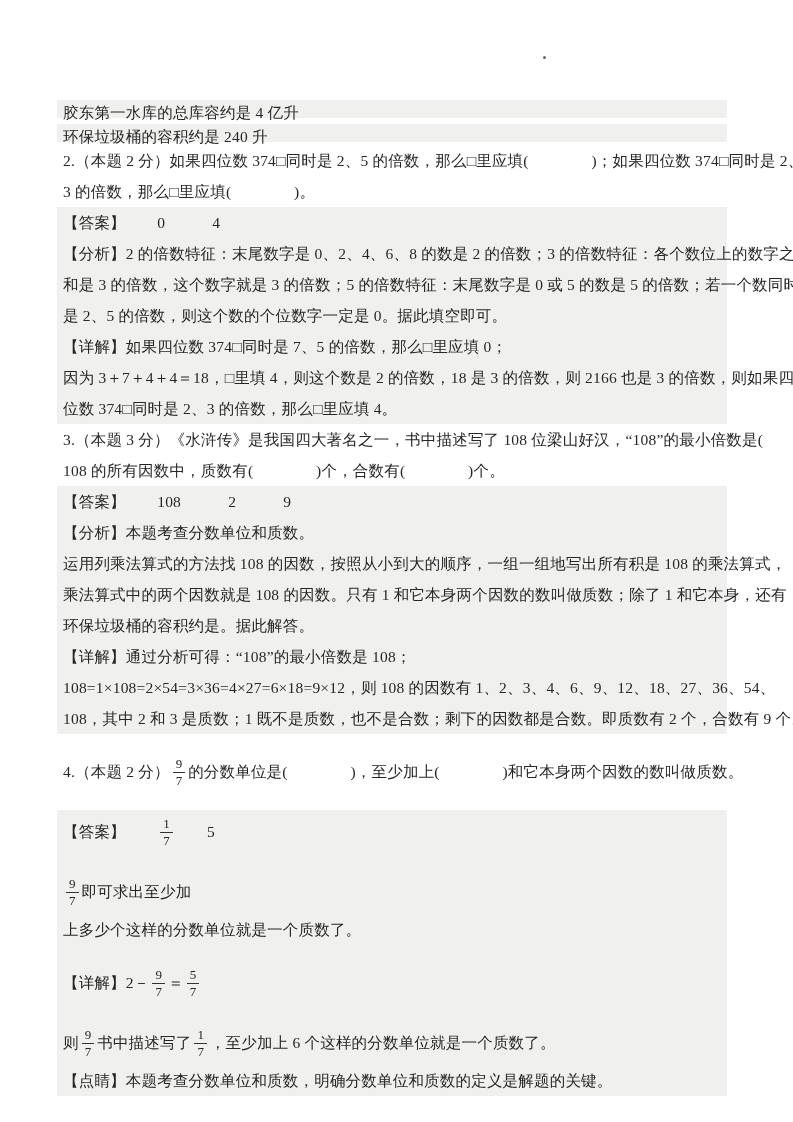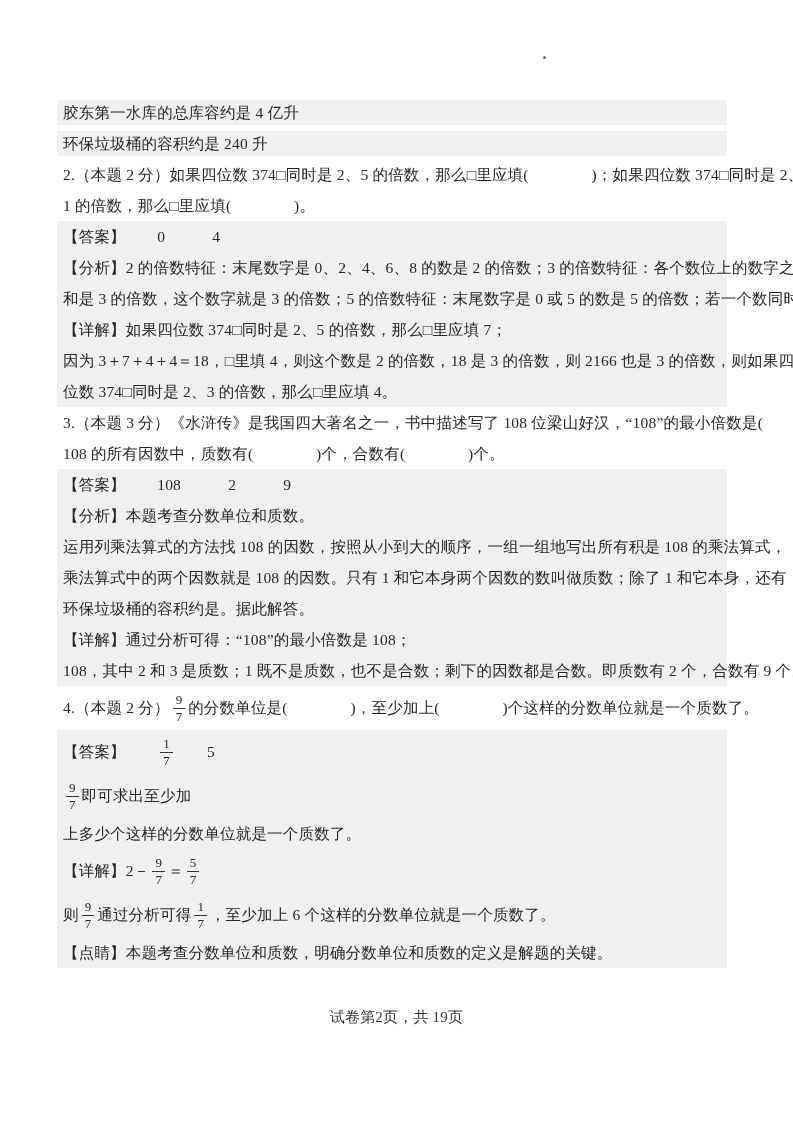--- a/index.html
+++ b/index.html
@@ -17,22 +17,22 @@
   .content { padding-top: 97px; }
   .block {
     margin-left: 57px;
     width: 670px;
     padding-left: 6px;
     box-sizing: border-box;
   }
   .block.shaded { background: #f0f0ee; }
   .block.inset { border-top: 3px solid #ffffff; border-bottom: 3px solid #ffffff; }
   .line { height: 31px; line-height: 31px; white-space: nowrap; }
-  .block.inset .line { height: 25px; line-height: 25px; }
-  .line.tall { height: 44px; line-height: 44px; }
+  .block.inset .line { height: 18px; line-height: 25px; }
+  .line.tall { height: 44px; line-height: 44px; margin-top: 16px; }
   .frac {
     display: inline-block;
     vertical-align: middle;
     text-align: center;
     font-size: 13px;
     margin: 0 3px;
     transform: translateY(-1px);
     letter-spacing: 0;
   }
   .frac .num { display: block; border-bottom: 1px solid #333; padding: 0 3px; line-height: 1.2; }
@@ -60,49 +60,51 @@
   <div class="dot"></div>
   <div class="content">
       <div class="block shaded inset">
         <div class="line"><span>胶东第一水库的总库容约是 4 亿升</span></div>
       </div>
       <div class="block shaded inset">
         <div class="line"><span>环保垃圾桶的容积约是 240 升</span></div>
       </div>
       <div class="block">
         <div class="line"><span>2.（本题 2 分）如果四位数 374□同时是 2、5 的倍数，那么□里应填(　　　　)；如果四位数 374□同时是 2、</span></div>
-        <div class="line"><span>1 的倍数，那么□里应填(　　　　)。</span></div>
+        <div class="line"><span>3 的倍数，那么□里应填(　　　　)。</span></div>
       </div>
       <div class="block shaded">
         <div class="line"><span>【答案】　　0　　　4</span></div>
         <div class="line"><span>【分析】2 的倍数特征：末尾数字是 0、2、4、6、8 的数是 2 的倍数；3 的倍数特征：各个数位上的数字之</span></div>
         <div class="line"><span>和是 3 的倍数，这个数字就是 3 的倍数；5 的倍数特征：末尾数字是 0 或 5 的数是 5 的倍数；若一个数同时</span></div>
-        <div class="line"><span>【详解】如果四位数 374□同时是 2、5 的倍数，那么□里应填 7；</span></div>
+        <div class="line"><span>是 2、5 的倍数，则这个数的个位数字一定是 0。据此填空即可。</span></div>
+        <div class="line"><span>【详解】如果四位数 374□同时是 7、5 的倍数，那么□里应填 0；</span></div>
         <div class="line"><span>因为 3＋7＋4＋4＝18，□里填 4，则这个数是 2 的倍数，18 是 3 的倍数，则 2166 也是 3 的倍数，则如果四</span></div>
         <div class="line"><span>位数 374□同时是 2、3 的倍数，那么□里应填 4。</span></div>
       </div>
       <div class="block">
         <div class="line"><span>3.（本题 3 分）《水浒传》是我国四大著名之一，书中描述写了 108 位梁山好汉，“108”的最小倍数是(　　　　)，</span></div>
         <div class="line"><span>108 的所有因数中，质数有(　　　　)个，合数有(　　　　)个。</span></div>
       </div>
       <div class="block shaded">
         <div class="line"><span>【答案】　　108　　　2　　　9</span></div>
         <div class="line"><span>【分析】本题考查分数单位和质数。</span></div>
         <div class="line"><span>运用列乘法算式的方法找 108 的因数，按照从小到大的顺序，一组一组地写出所有积是 108 的乘法算式，</span></div>
         <div class="line"><span>乘法算式中的两个因数就是 108 的因数。只有 1 和它本身两个因数的数叫做质数；除了 1 和它本身，还有</span></div>
         <div class="line"><span>环保垃圾桶的容积约是。据此解答。</span></div>
         <div class="line"><span>【详解】通过分析可得：“108”的最小倍数是 108；</span></div>
+        <div class="line"><span>108=1×108=2×54=3×36=4×27=6×18=9×12，则 108 的因数有 1、2、3、4、6、9、12、18、27、36、54、</span></div>
         <div class="line"><span>108，其中 2 和 3 是质数；1 既不是质数，也不是合数；剩下的因数都是合数。即质数有 2 个，合数有 9 个。</span></div>
       </div>
       <div class="block">
-        <div class="line tall"><span>4.（本题 2 分）</span><span class="frac"><span class="num">9</span><span class="den">7</span></span><span>的分数单位是(　　　　)，至少加上(　　　　)个这样的分数单位就是一个质数了。</span></div>
+        <div class="line tall"><span>4.（本题 2 分）</span><span class="frac"><span class="num">9</span><span class="den">7</span></span><span>的分数单位是(　　　　)，至少加上(　　　　)和它本身两个因数的数叫做质数。</span></div>
       </div>
       <div class="block shaded">
         <div class="line tall"><span>【答案】　　</span><span class="frac"><span class="num">1</span><span class="den">7</span></span><span>　　5</span></div>
         <div class="line tall"><span class="frac"><span class="num">9</span><span class="den">7</span></span><span>即可求出至少加</span></div>
         <div class="line"><span>上多少个这样的分数单位就是一个质数了。</span></div>
         <div class="line tall"><span>【详解】2－</span><span class="frac"><span class="num">9</span><span class="den">7</span></span><span>＝</span><span class="frac"><span class="num">5</span><span class="den">7</span></span></div>
-        <div class="line tall"><span>则</span><span class="frac"><span class="num">9</span><span class="den">7</span></span><span>通过分析可得</span><span class="frac"><span class="num">1</span><span class="den">7</span></span><span>，至少加上 6 个这样的分数单位就是一个质数了。</span></div>
+        <div class="line tall"><span>则</span><span class="frac"><span class="num">9</span><span class="den">7</span></span><span>书中描述写了</span><span class="frac"><span class="num">1</span><span class="den">7</span></span><span>，至少加上 6 个这样的分数单位就是一个质数了。</span></div>
         <div class="line"><span>【点睛】本题考查分数单位和质数，明确分数单位和质数的定义是解题的关键。</span></div>
       </div>
     </div>
   <div class="footer">试卷第2页，共 19页</div>
 </div>
 
 </body></html>

